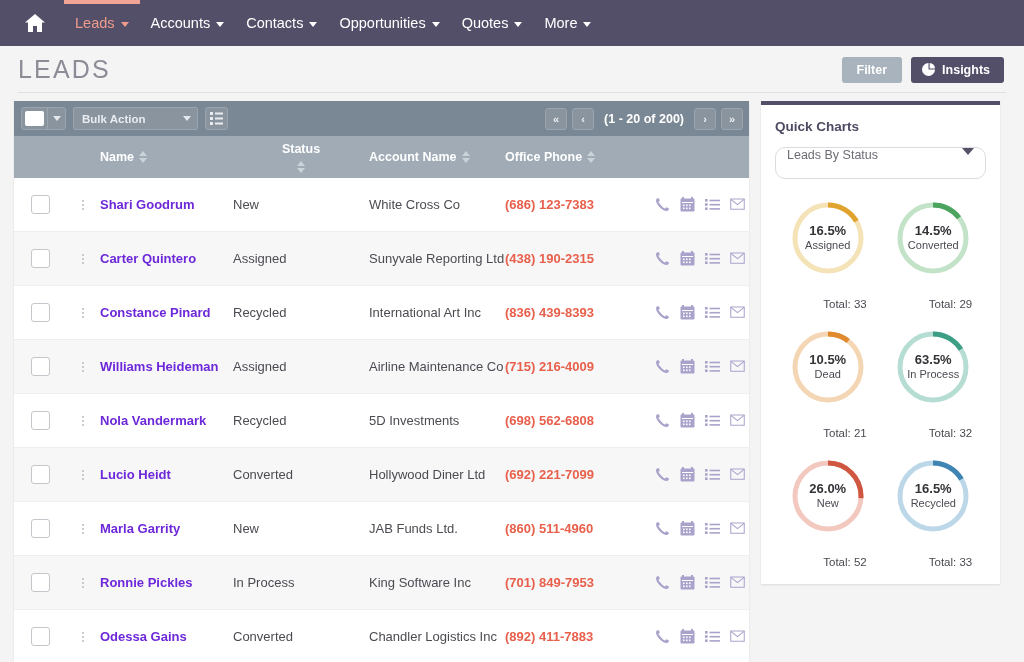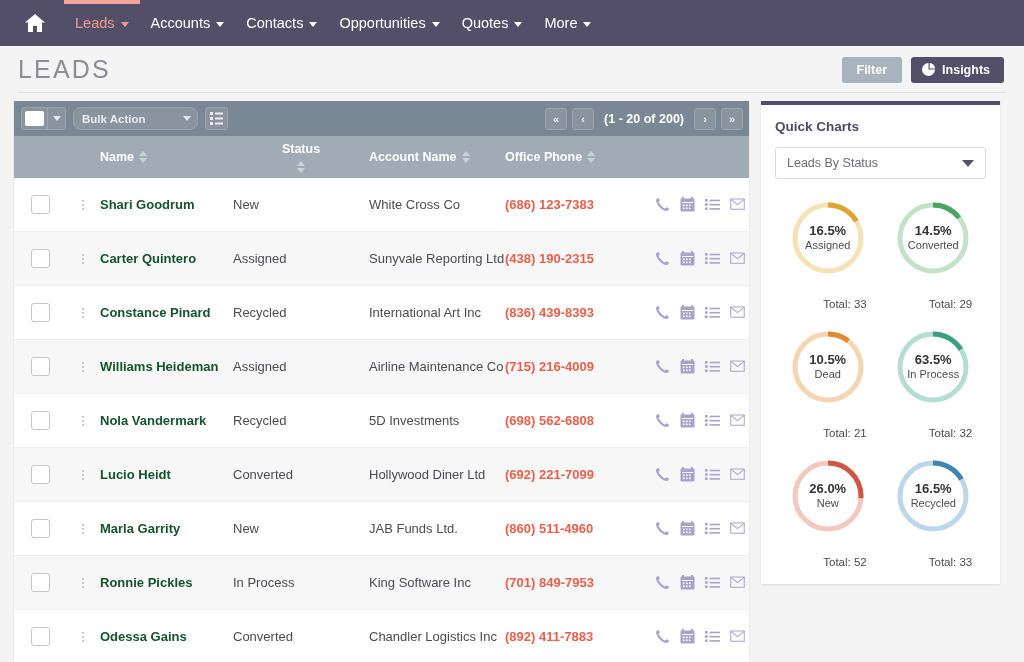--- a/index.html
+++ b/index.html
@@ -148,21 +148,21 @@
     justify-content: center; border-left: 1px solid #9aa5b0;
   }
   .dcaret {
     width: 0; height: 0;
     border-left: 4px solid transparent;
     border-right: 4px solid transparent;
     border-top: 5px solid #e4e8ec;
   }
   .bulk-select {
     width: 125px; height: 23px;
-    border: 1px solid #9aa5b0; border-radius: 8px;
+    border: 1px solid #9aa5b0; border-radius: 2px;
     background: #8a949e;
     display: flex; align-items: center; justify-content: space-between;
     padding: 0 6px 0 8px;
     color: #e9edf1; font-size: 11.5px; font-weight: bold;
     cursor: pointer;
   }
   .grid-btn {
     width: 23px; height: 23px;
     border: 1px solid #9aa5b0; border-radius: 3px; background: #8a949e;
     display: flex; align-items: center; justify-content: center;
@@ -217,41 +217,41 @@
   .trow.alt { background: #f7f7f8; }
   .row-chk {
     width: 19px; height: 19px; border: 1px solid #c3c6cb;
     border-radius: 3px; background: #ffffff; cursor: pointer;
   }
   .kebab {
     color: #b7bbc2; font-size: 13px; letter-spacing: 0; line-height: 4px;
     display: flex; flex-direction: column; gap: 2px; cursor: pointer;
   }
   .kebab i { width: 2px; height: 2px; background: #b7bbc2; border-radius: 50%; display: block;}
-  .lead-name { color: #14532d; font-weight: bold; cursor: pointer; line-height: 1.35; }
+  .lead-name { color: #6d28d9; font-weight: bold; cursor: pointer; line-height: 1.35; }
   .cell-text { color: #4b4b52; line-height: 1.35; }
   .phone-link { color: #e8604c; font-weight: bold; cursor: pointer; }
   .act-ico { width: 15px; height: 15px; cursor: pointer; display:flex; align-items:center;}
   .act-ico svg { fill: #a9a3cb; }
 
   
   .charts-card {
     width: 239px;
     background: #ffffff;
     border-top: 4px solid #534f68;
     box-shadow: 0 1px 2px rgba(0,0,0,0.10);
     padding: 14px 14px 16px 14px;
     align-self: flex-start;
   }
   .charts-title {
     font-size: 13.5px; font-weight: bold; color: #4e4a63; margin-bottom: 13px;
   }
   .charts-select {
-    height: 32px; border: 1px solid #dcdce0; border-radius: 3px;
-    display: flex; align-items: center; justify-content: space-between;
+    height: 32px; border: 1px solid #dcdce0; border-radius: 10px;
+    display: flex; align-items: flex-start; justify-content: space-between;
     padding: 0 11px; margin-bottom: 20px;
     font-size: 12.5px; color: #6c6c75; cursor: pointer;
   }
   .sel-caret {
     width: 0; height: 0; border-left: 6px solid transparent;
     border-right: 6px solid transparent; border-top: 7px solid #56526a;
   }
   .donut-grid {
     display: grid; grid-template-columns: 1fr 1fr;
     row-gap: 18px; justify-items: center;

